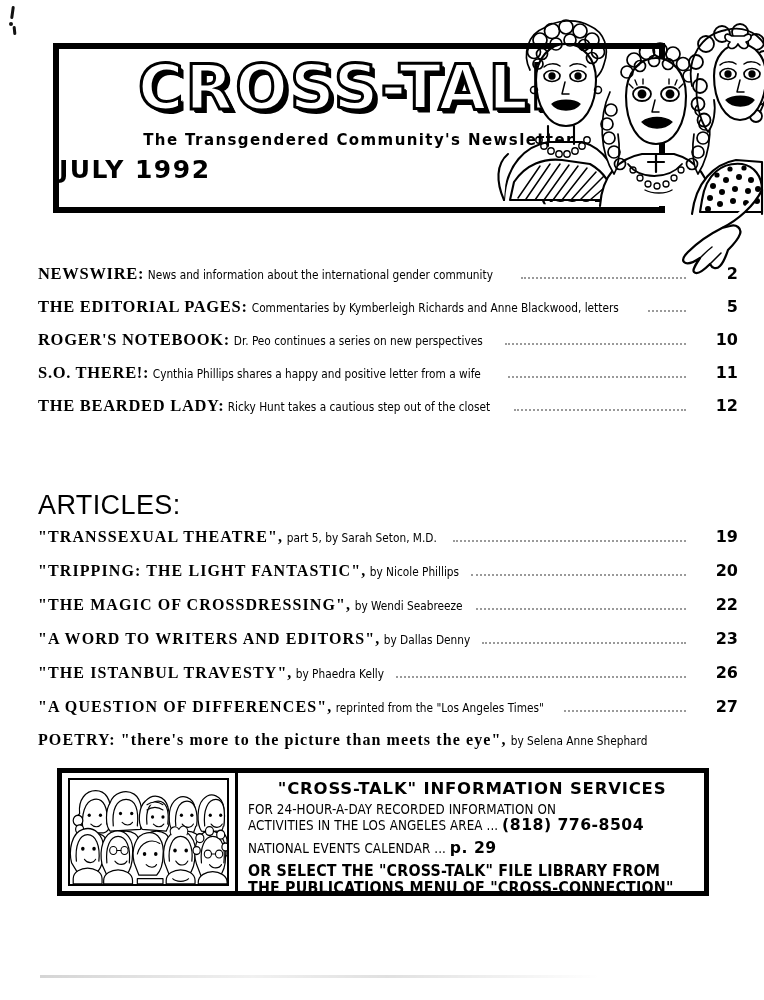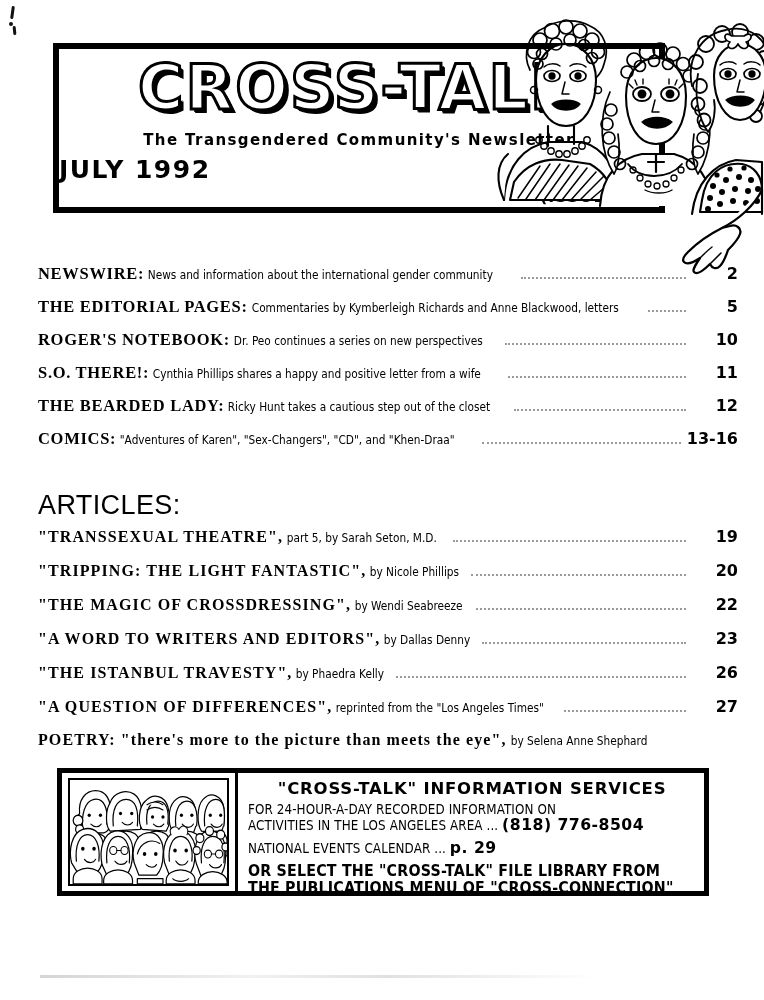--- a/index.html
+++ b/index.html
@@ -469,26 +469,20 @@
       <span class="desc">Cynthia Phillips shares a happy and positive letter from a wife</span>
       <span class="leader"></span>
       <span class="page">11</span>
     </div>
     <div class="entry">
       <span class="title">THE BEARDED LADY:</span>
       <span class="desc">Ricky Hunt takes a cautious step out of the closet</span>
       <span class="leader"></span>
       <span class="page">12</span>
     </div>
-    <div class="entry">
-      <span class="title">COMICS:</span>
-      <span class="desc">"Adventures of Karen", "Sex-Changers", "CD", and "Khen-Draa"</span>
-      <span class="leader"></span>
-      <span class="page">13-16</span>
-    </div>
   </div>
 
   <div class="section-head" id="art-head">ARTICLES:</div>
 
   <div class="entries" id="art-list">
     <div class="entry">
       <span class="title">"TRANSSEXUAL THEATRE",</span>
       <span class="desc">part 5,  by Sarah Seton, M.D.</span>
       <span class="leader"></span>
       <span class="page">19</span>

